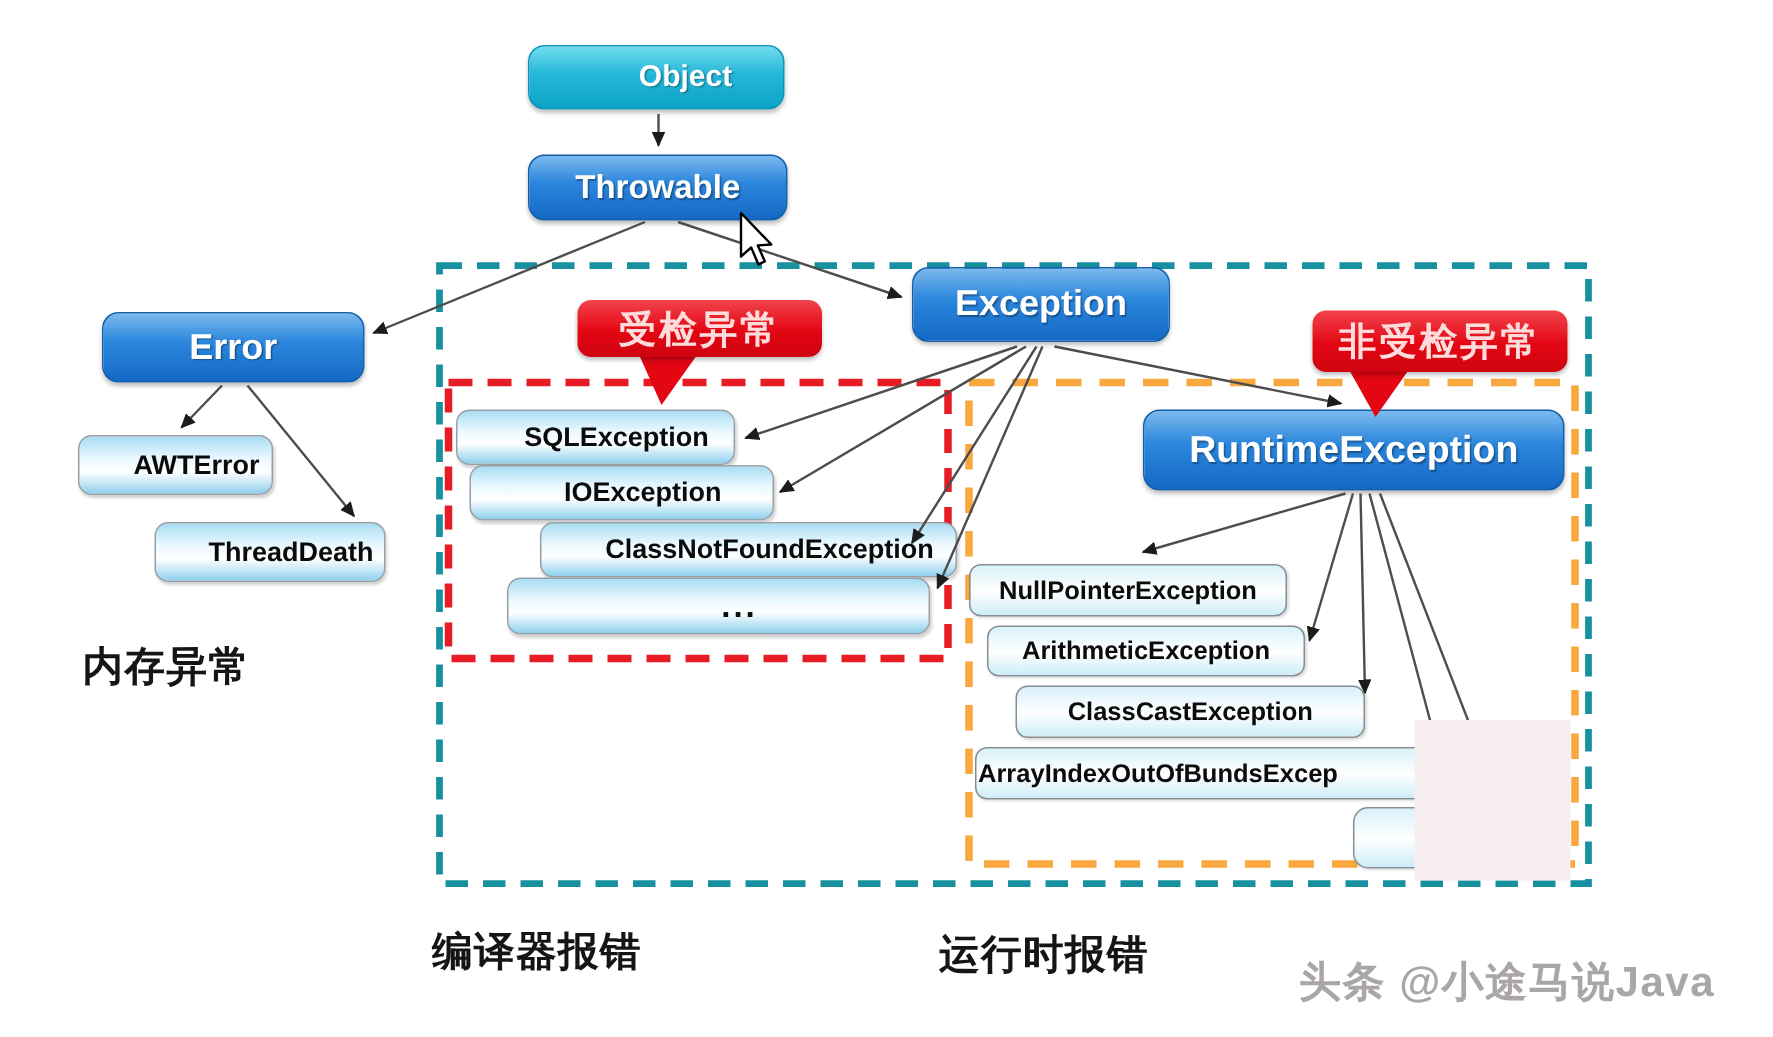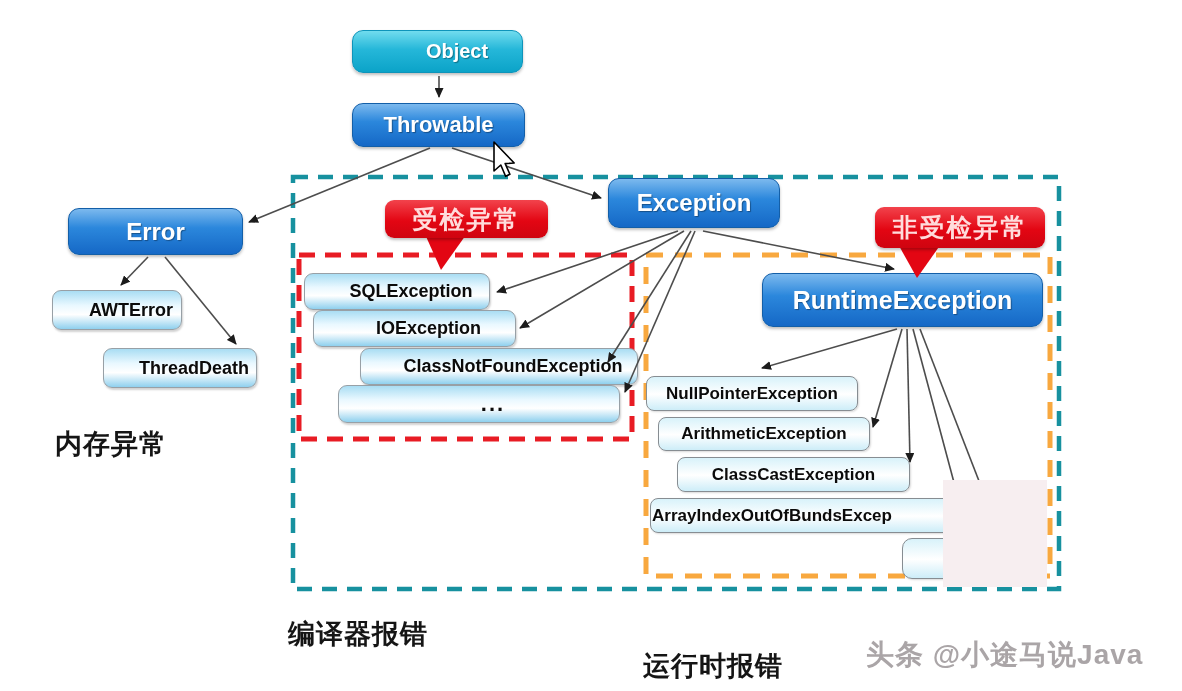--- a/index.html
+++ b/index.html
@@ -117,21 +117,21 @@
     </g>
     <polygon points="424,232 468,232 441,270" fill="var(--callout-red,#e30613)"></polygon>
     <polygon points="898,244 941,244 917,278" fill="var(--callout-red,#e30613)"></polygon>
   </svg>
 
   <div class="callout" style="left:385px;top:200px;width:163px;height:38px;">受检异常</div>
   <div class="callout" style="left:875px;top:207px;width:170px;height:41px;">非受检异常</div>
 
   <div class="caption" style="left:55px;top:426px;">内存异常</div>
   <div class="caption" style="left:288px;top:616px;">编译器报错</div>
-  <div class="caption" style="left:643px;top:618px;margin-top:30px;">运行时报错</div>
+  <div class="caption" style="left:626px;top:618px;">运行时报错</div>
 
   <div class="watermark" style="left:866px;top:636px;">头条 @小途马说Java</div>
 
   <div class="censor"></div>
 
   <svg class="layer z6" viewBox="0 0 1182 691">
     <path d="M494,142 l0,29 l6.8,-6 l4.8,11.3 l4.3,-2 l-4.7,-10.7 l9,-0.6 z" fill="#ffffff" stroke="#000000" stroke-width="1.6" stroke-linejoin="round"></path>
   </svg>
 
 </div>

